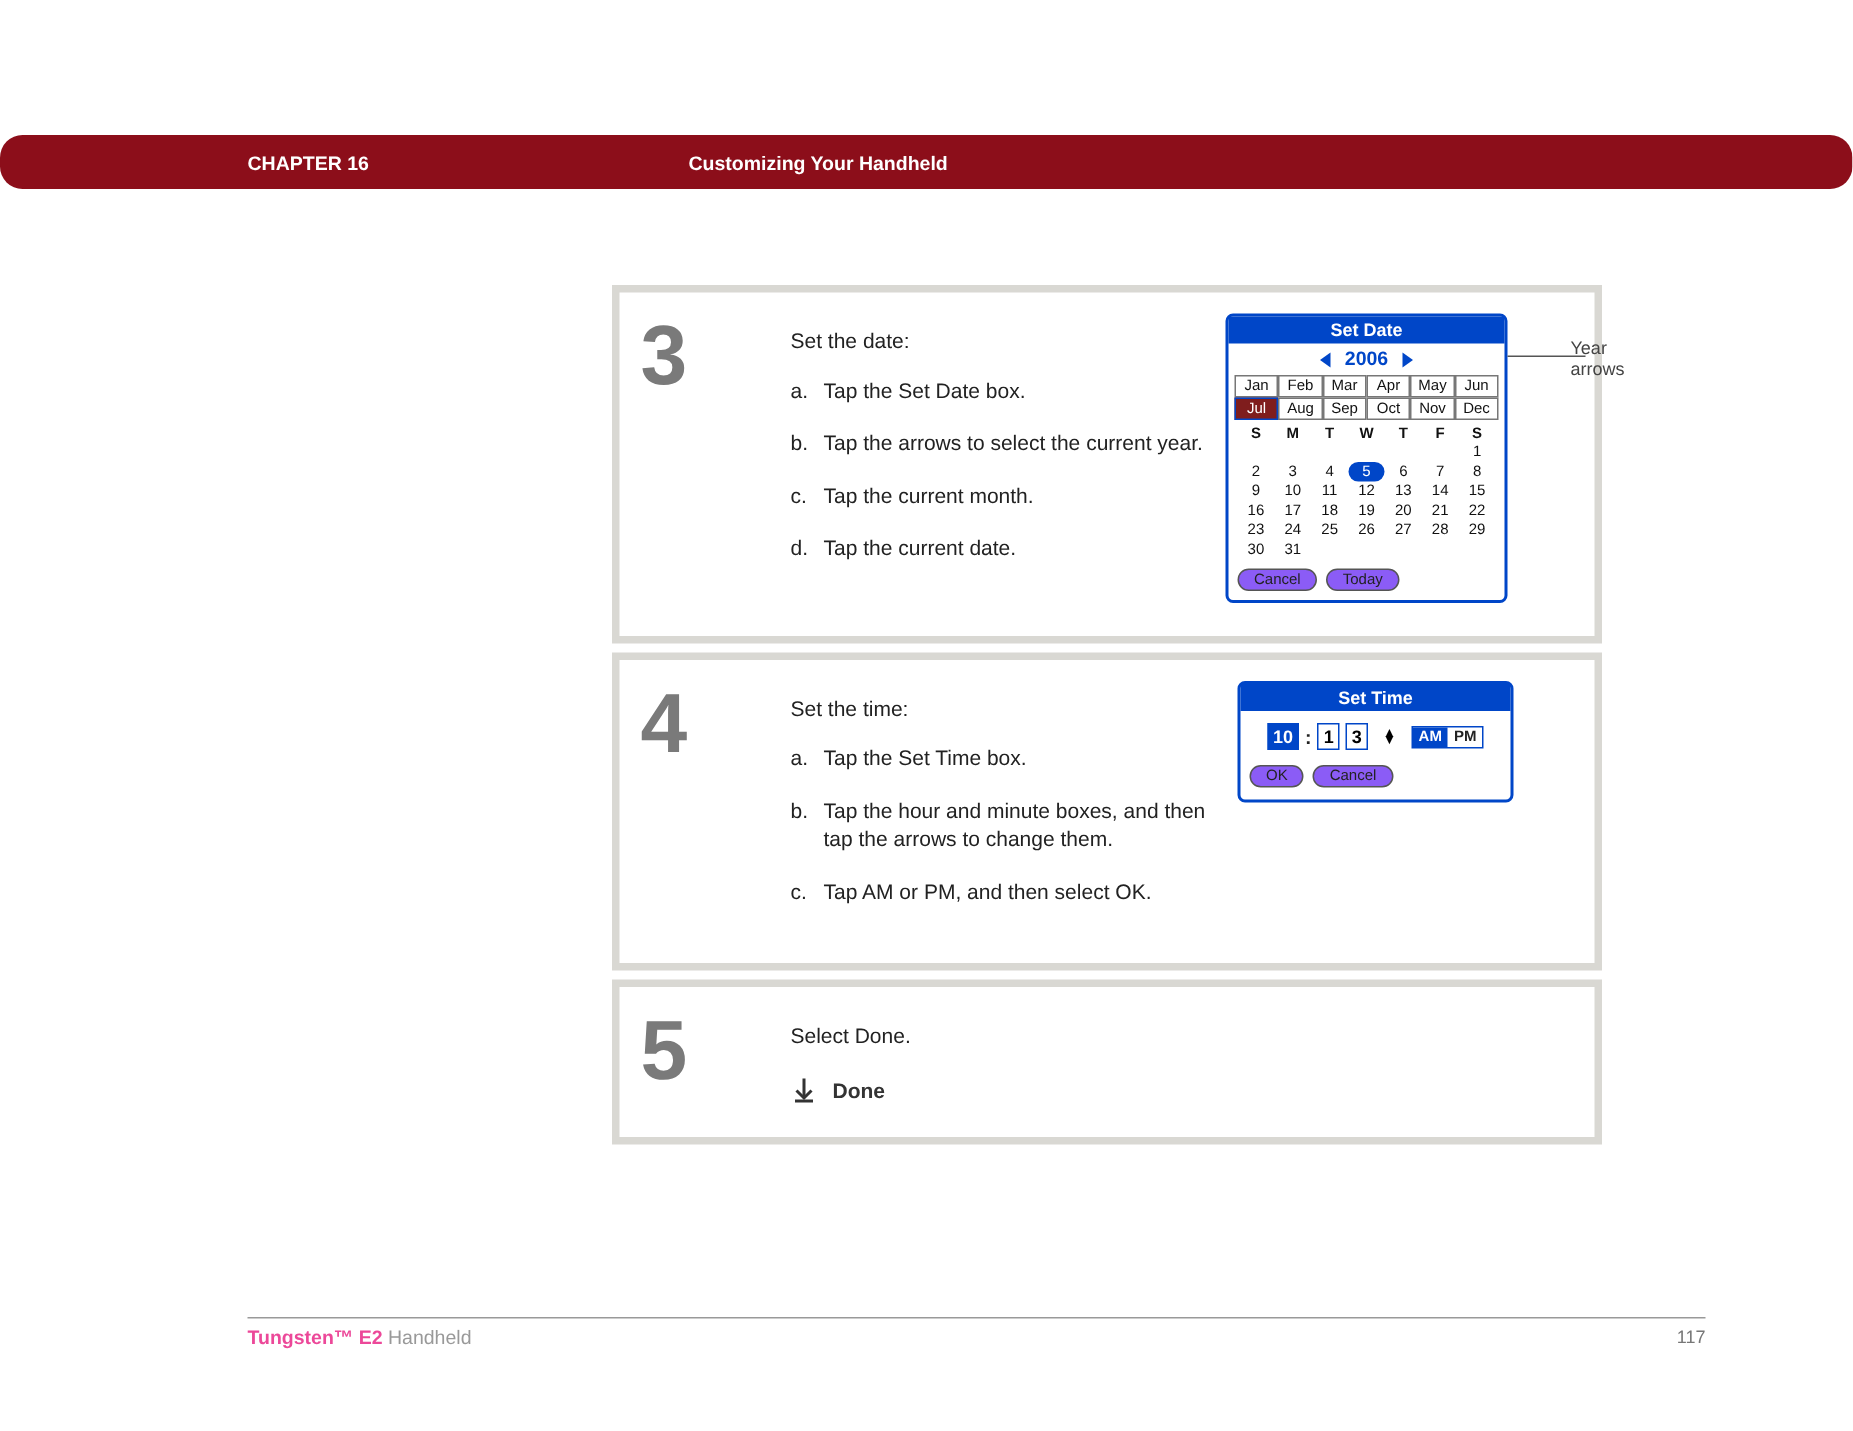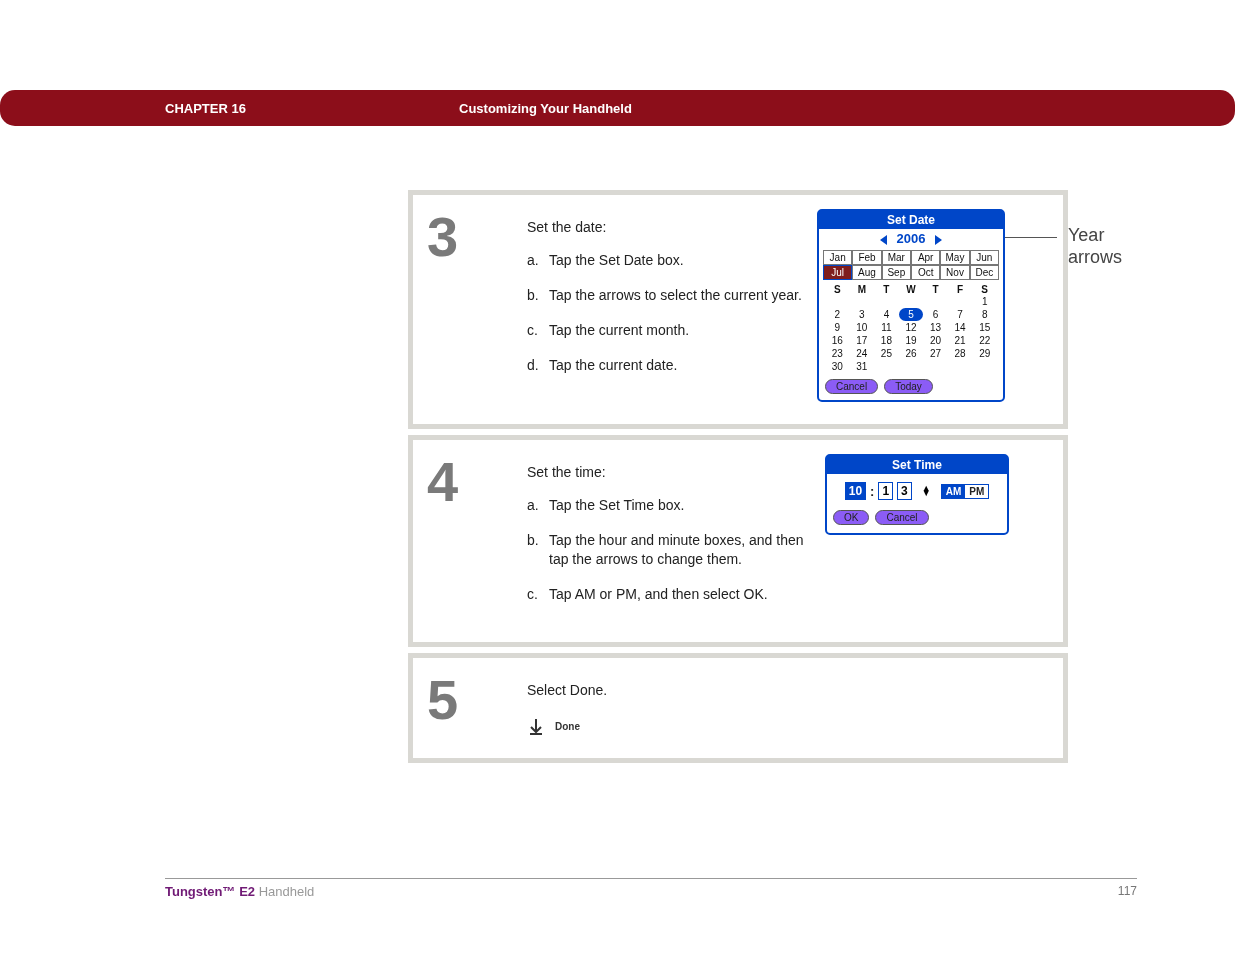--- a/index.html
+++ b/index.html
@@ -174,23 +174,23 @@
   .callout-line {
     position: absolute;
     left: 198px;
     top: 28px;
     width: 52px;
     height: 1px;
     background: #555;
   }
   .callout-label {
     position: absolute;
-    left: 261px;
+    left: 240px;
     top: 16px;
-    font-size: 18px;
+    font-size: 12px;
     color: #444;
     line-height: 1.2;
   }
   
   .time-dialog {
     width: 180px;
     border: 2px solid #0046c8;
     border-radius: 5px;
     background: #fff;
     font-size: 11px;
@@ -224,21 +224,21 @@
   .ampm .sel { background:#0046c8; color:#fff;}
   .time-btns {
     display:flex; gap:6px; padding: 4px 19px 8px 6px;
   }
   
   .done-row {
     display:flex;
     align-items: center;
     gap:10px;
     font-weight:bold;
-    font-size:10px;
+    font-size:14px;
     color:#333;
     margin-top: 20px;
   }
   .done-icon {
     width:18px; height:18px;
     display:inline-block;
     position:relative;
   }
   .done-icon svg { display:block;}
   
@@ -250,21 +250,21 @@
     height:1px;
     background:#999;
   }
   .footer-left {
     position:absolute;
     left:165px;
     top: 884px;
     font-size:13px;
     color:#999;
   }
-  .footer-left b { color:#701a75; font-weight:bold; }
+  .footer-left b { color:#ec4899; font-weight:bold; }
   .footer-right {
     position:absolute;
     right:98px;
     top:884px;
     font-size:12px;
     color:#777;
   }
 </style>
 </head>
 <body>

